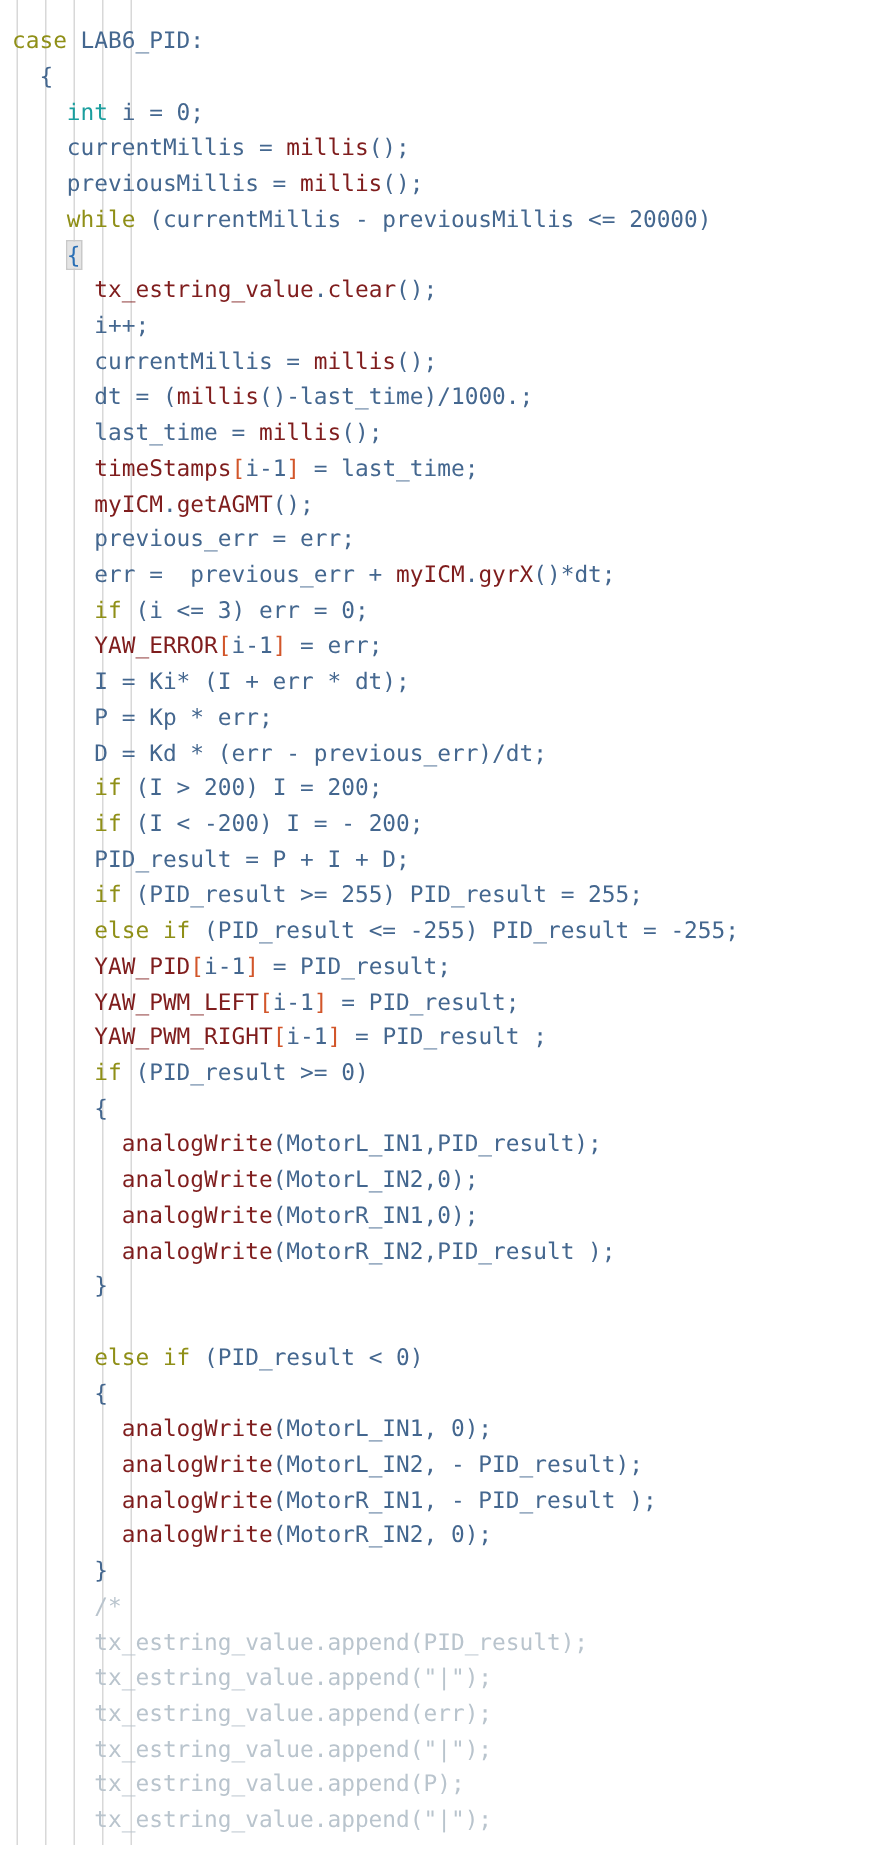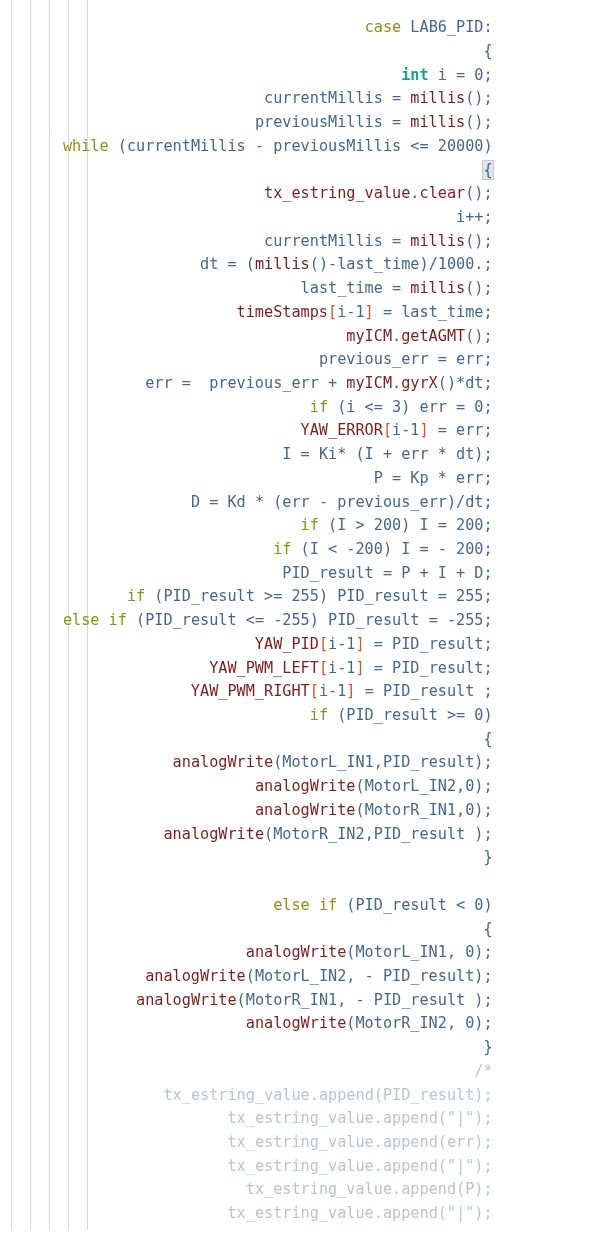--- a/index.html
+++ b/index.html
@@ -2,36 +2,36 @@
 <html><head>
 <meta charset="utf-8">
 <style>
   html,body{margin:0;padding:0;background:#ffffff;}
   body{
     width:597px;height:1237px;overflow:hidden;position:relative;
     font-family:"DejaVu Sans Mono","Liberation Mono",monospace;
   }
   #editor{
     position:absolute;left:0;top:0;width:597px;height:1230px;
-    background:#ffffff;overflow:hidden;text-align:right;
+    background:#ffffff;overflow:hidden;
   }
   .guides{position:absolute;left:0;top:0;width:597px;height:1237px;pointer-events:none;}
   .guide{position:absolute;top:0;width:1px;background:#d8d8d8;}
   .code{
     position:absolute;left:0;top:0;
     font-size:15.2px;line-height:23.72px;
     white-space:pre;
     letter-spacing:0px;
     color:#44678f;
   }
   .ln{display:block;height:23.72px;}
   .ind{color:transparent;}
   
   .kw   {color:#8f8f17;}   
-  .typ  {color:#1a9e9e;font-weight:bold;}   
+  .typ  {color:#1a9e9e;}   
   .fn   {color:#7f1d1d;}   
   .pl   {color:#44678f;}   
   .cmt  {color:#b9c4cd;}   
   .brk  {color:#d2562a;}   
   .bmatch{
     background:#e4e4e4;outline:1px solid #c9c9c9;
     color:#2a6fb5;
   }
 </style>
 </head>

